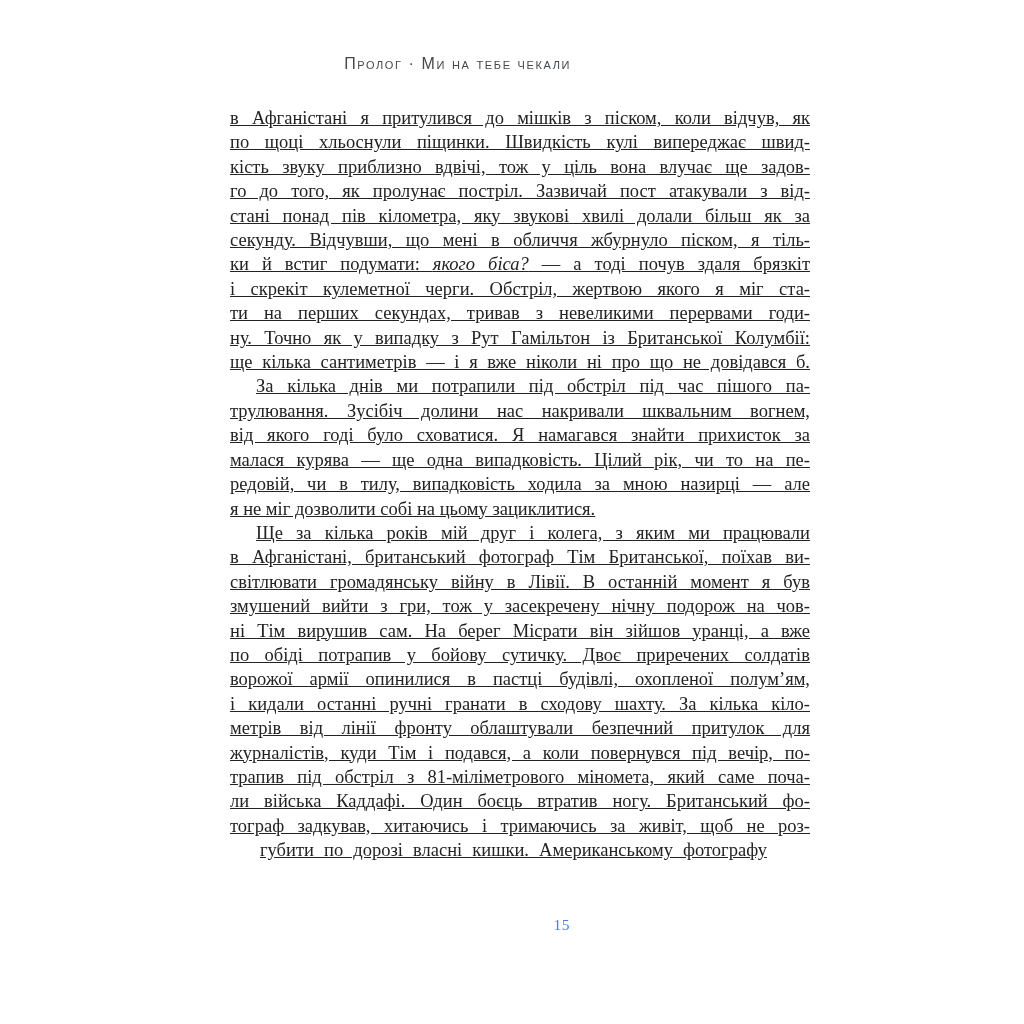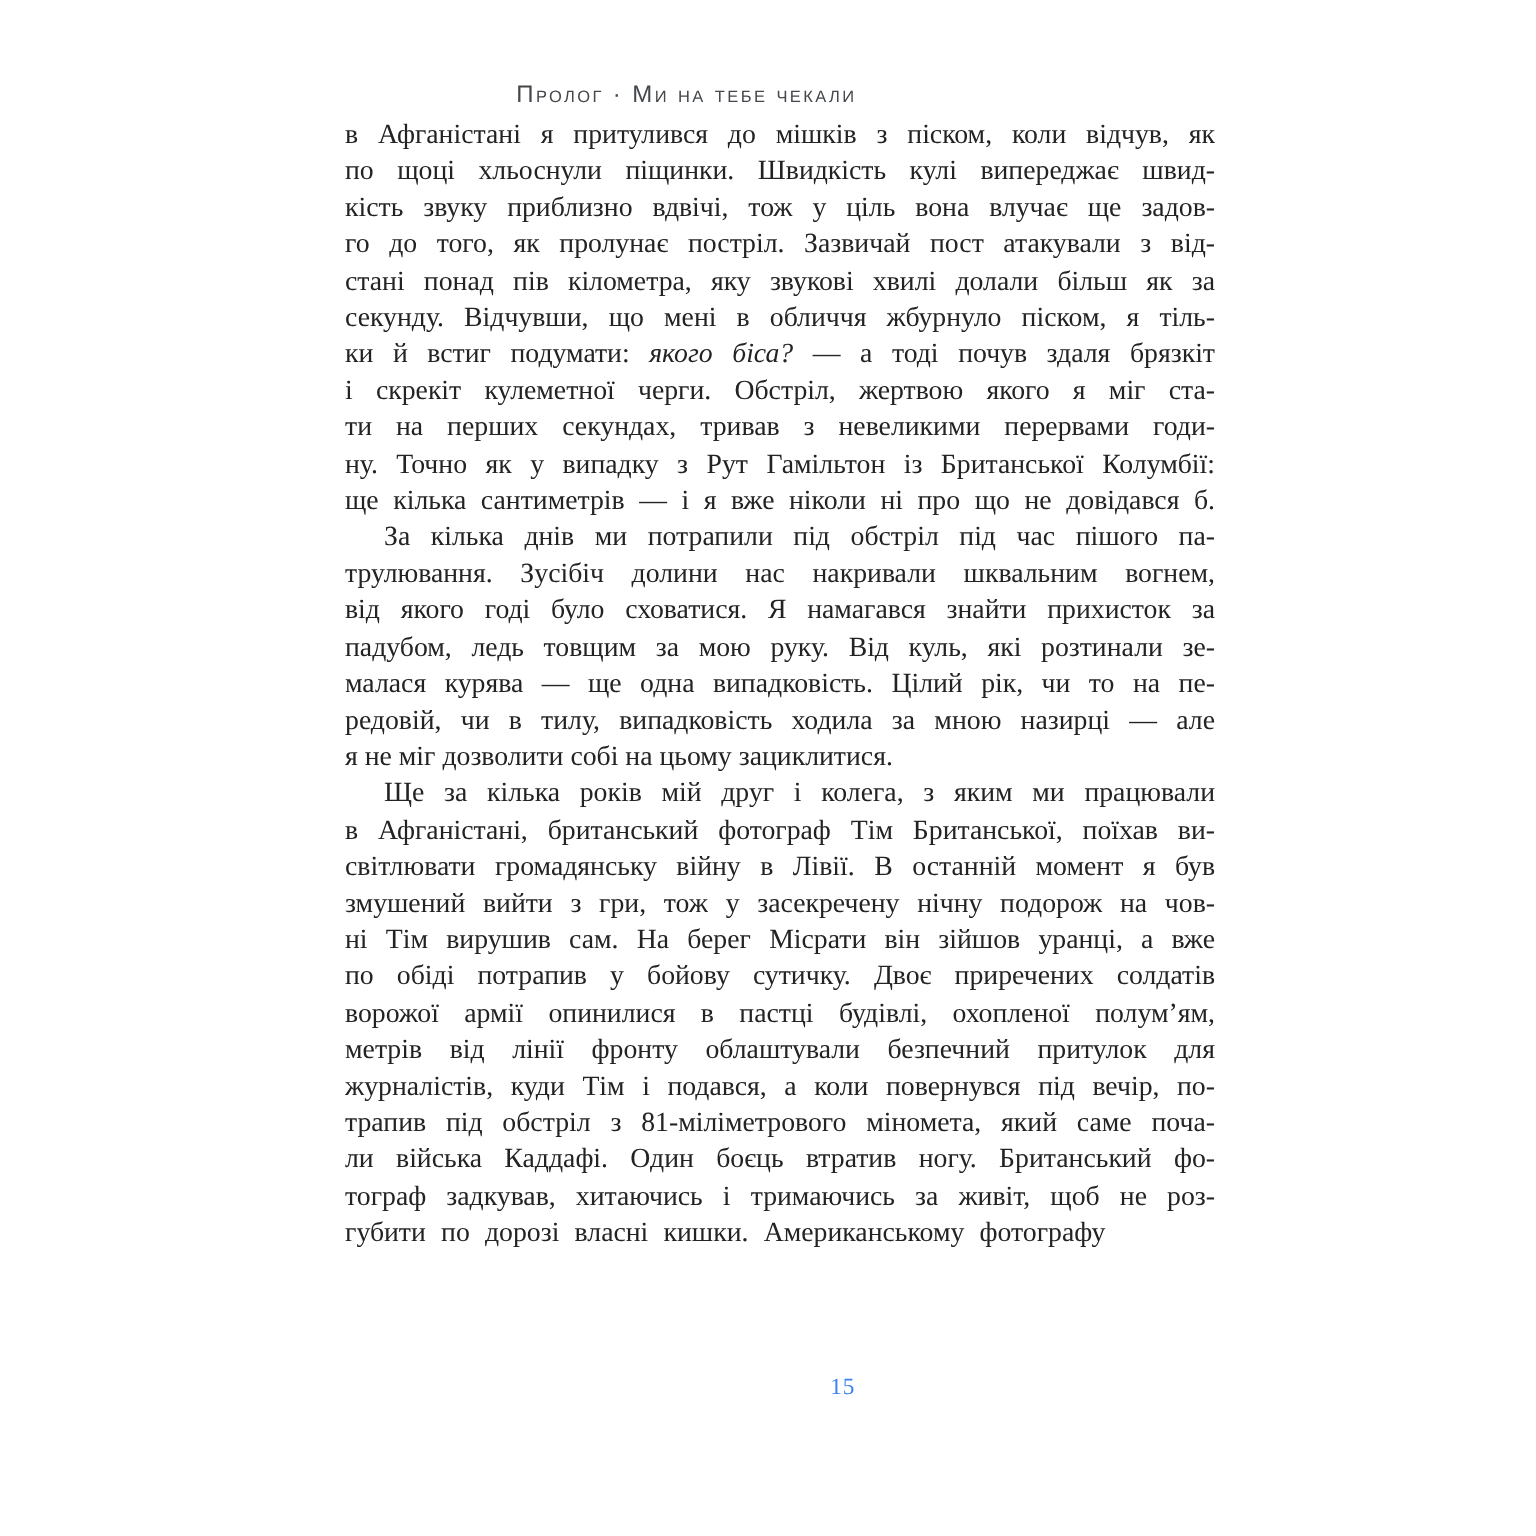--- a/index.html
+++ b/index.html
@@ -23,42 +23,44 @@
     font-family: "Liberation Sans", "DejaVu Sans", sans-serif;
     font-variant: small-caps;
     font-size: 16px;
     letter-spacing: 1.6px;
     color: #44474b;
     white-space: nowrap;
   }
   .text-block {
     position: absolute;
     left: 230px;
-    top: 78px;
+    top: 106px;
     width: 580px;
     font-size: 18.5px;
     line-height: 24.42px;
+    text-decoration: underline;
   }
   .line {
     height: 24.42px;
     overflow: hidden;
     text-align: justify;
     text-align-last: justify;
   }
   .line.indent {
     text-indent: 26px;
   }
   .line.line-left {
     text-align: right;
     text-align-last: left;
   }
   .line.line-stretch {
     text-align: left;
     text-align-last: left;
     word-spacing: 5.5px;
+    margin-left: 30px;
   }
   .line em {
     font-style: italic;
     margin-top: 19px;
   }
   .folio {
     position: absolute;
     top: 916px;
     right: 282px;
     font-family: "Liberation Serif", "DejaVu Serif", serif;
@@ -81,31 +83,31 @@
       <div class="line">стані понад пів кілометра, яку звукові хвилі долали більш як за</div>
       <div class="line">секунду. Відчувши, що мені в обличчя жбурнуло піском, я тіль-</div>
       <div class="line">ки й встиг подумати: <em>якого біса?</em> — а тоді почув здаля брязкіт</div>
       <div class="line">і скрекіт кулеметної черги. Обстріл, жертвою якого я міг ста-</div>
       <div class="line">ти на перших секундах, тривав з невеликими перервами годи-</div>
       <div class="line">ну. Точно як у випадку з Рут Гамільтон із Британської Колумбії:</div>
       <div class="line">ще кілька сантиметрів — і я вже ніколи ні про що не довідався б.</div>
       <div class="line indent">За кілька днів ми потрапили під обстріл під час пішого па-</div>
       <div class="line">трулювання. Зусібіч долини нас накривали шквальним вогнем,</div>
       <div class="line">від якого годі було сховатися. Я намагався знайти прихисток за</div>
-      <div class="line">падубом, ледь товщим за мою руку. Від куль, які розтинали зе-</div>
       <div class="line">малася курява — ще одна випадковість. Цілий рік, чи то на пе-</div>
       <div class="line">редовій, чи в тилу, випадковість ходила за мною назирці — але</div>
       <div class="line line-left">я не міг дозволити собі на цьому зациклитися.</div>
       <div class="line indent">Ще за кілька років мій друг і колега, з яким ми працювали</div>
       <div class="line">в Афганістані, британський фотограф Тім Британської, поїхав ви-</div>
       <div class="line">світлювати громадянську війну в Лівії. В останній момент я був</div>
       <div class="line">змушений вийти з гри, тож у засекречену нічну подорож на чов-</div>
       <div class="line">ні Тім вирушив сам. На берег Місрати він зійшов уранці, а вже</div>
       <div class="line">по обіді потрапив у бойову сутичку. Двоє приречених солдатів</div>
       <div class="line">ворожої армії опинилися в пастці будівлі, охопленої полум’ям,</div>
+      <div class="line">і кидали останні ручні гранати в сходову шахту. За кілька кіло-</div>
       <div class="line">метрів від лінії фронту облаштували безпечний притулок для</div>
       <div class="line">журналістів, куди Тім і подався, а коли повернувся під вечір, по-</div>
       <div class="line">трапив під обстріл з 81-міліметрового міномета, який саме поча-</div>
       <div class="line">ли війська Каддафі. Один боєць втратив ногу. Британський фо-</div>
       <div class="line">тограф задкував, хитаючись і тримаючись за живіт, щоб не роз-</div>
       <div class="line line-stretch">губити по дорозі власні кишки. Американському фотографу</div>
     </div>
 
   <div class="folio">15</div>
 </div>

